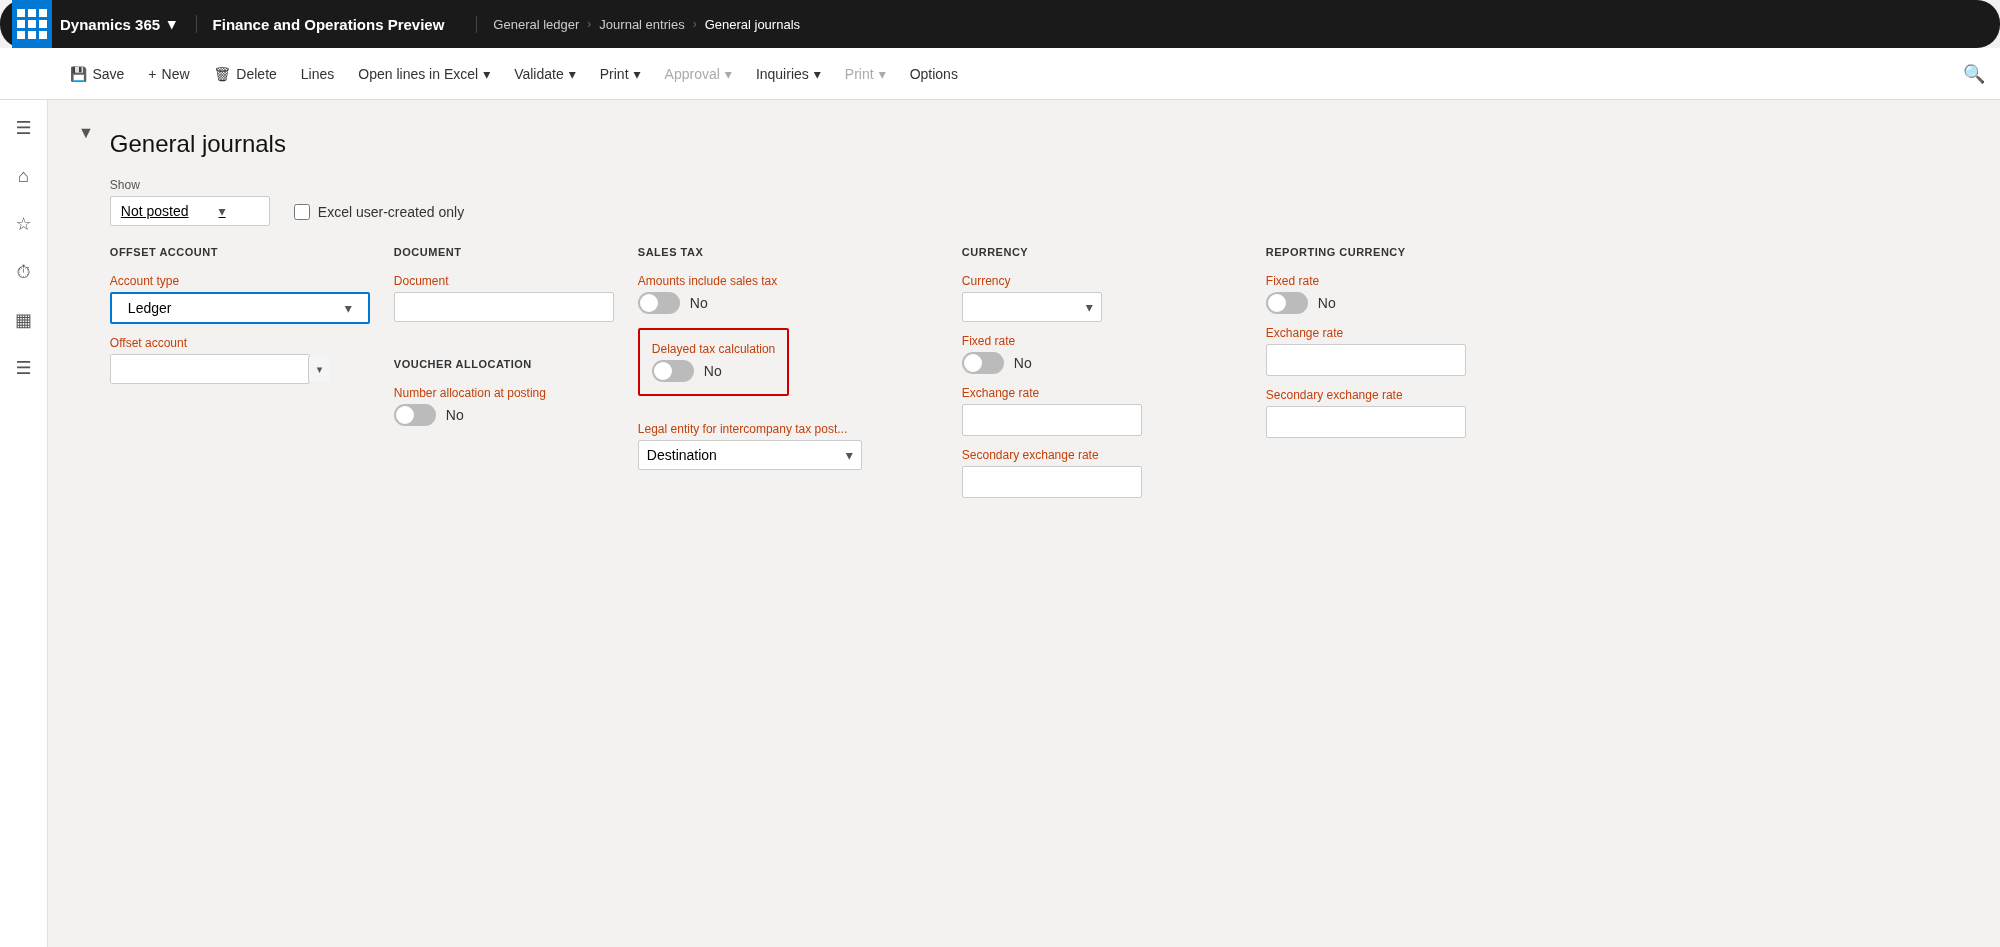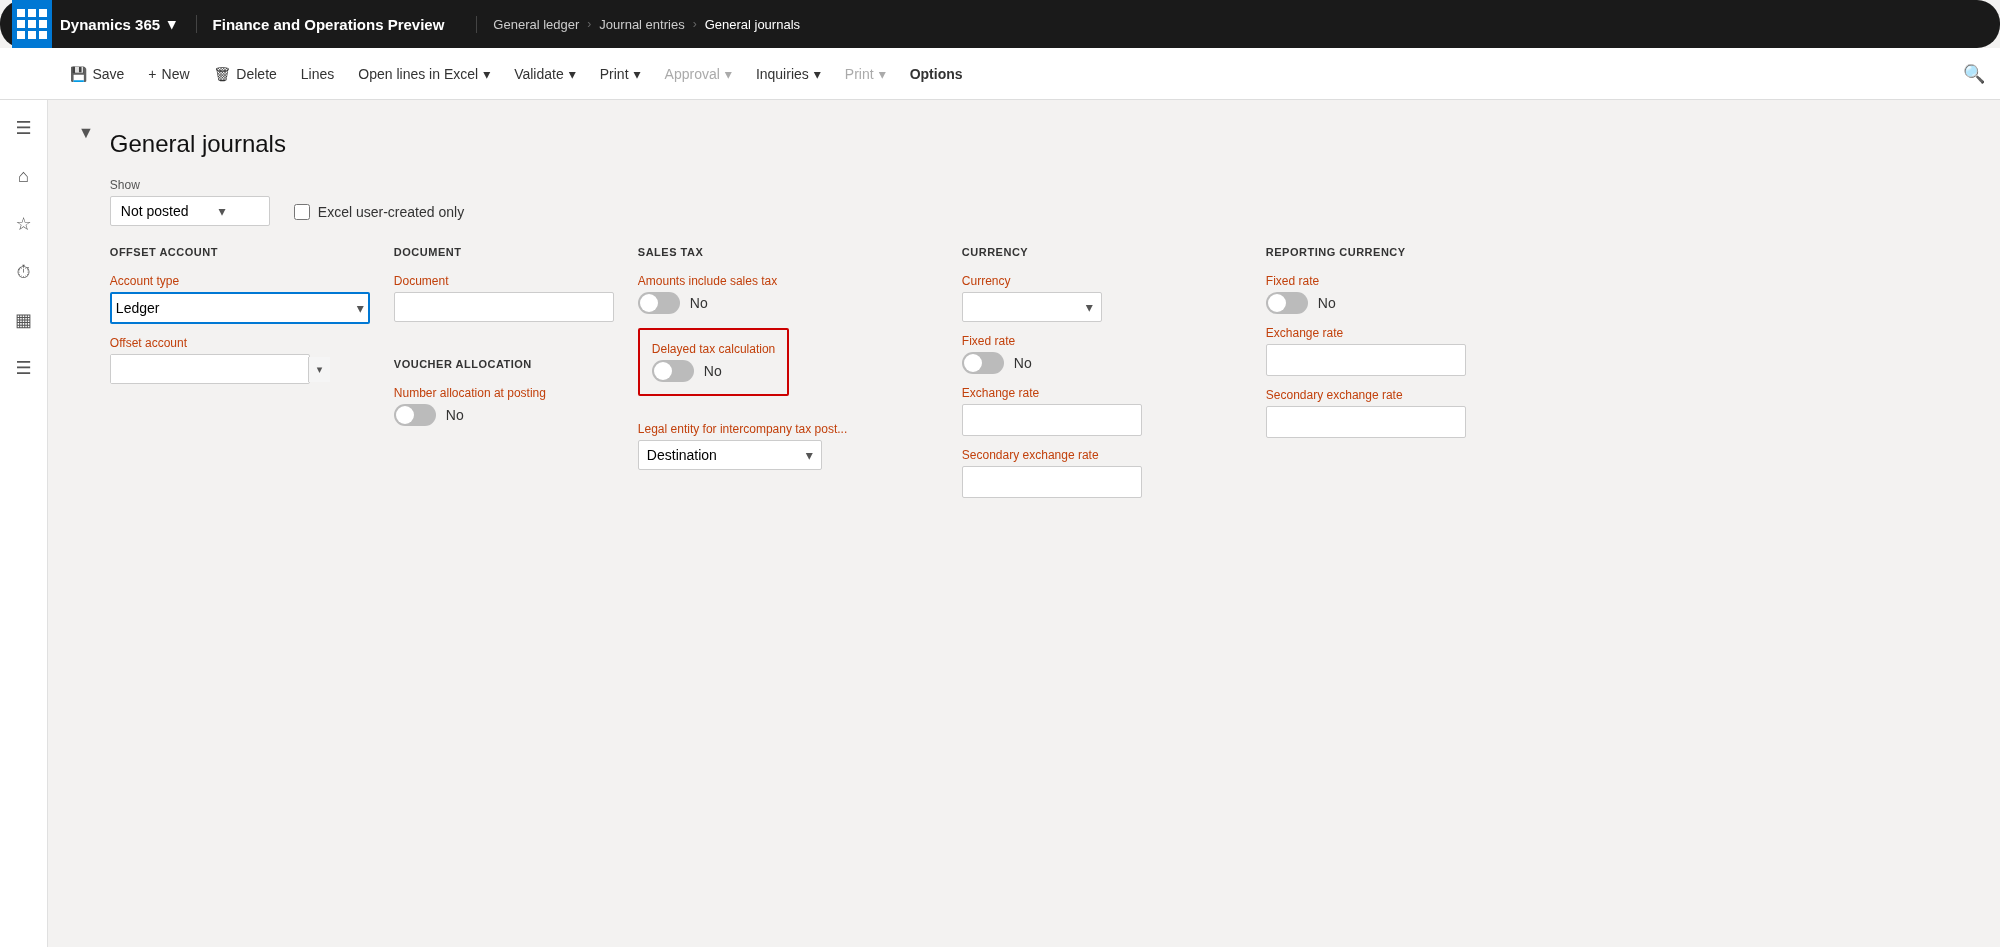--- a/index.html
+++ b/index.html
@@ -82,21 +82,21 @@
       padding: 6px 10px;
       border: none;
       background: transparent;
       cursor: pointer;
       font-size: 14px;
       color: #333;
       border-radius: 2px;
       white-space: nowrap;
     }
     .toolbar-btn .icon { font-size: 14px; }
-    .toolbar-btn-bold { font-weight: 700; }
+    .toolbar-btn-bold { font-weight: 400; }
     .toolbar-search {
       margin-left: auto;
       background: none;
       border: none;
       font-size: 18px;
       cursor: pointer;
       color: #333;
       padding: 6px;
     }
 
@@ -163,20 +163,21 @@
       display: flex;
       align-items: center;
       border: 1px solid #ccc;
       background: #fff;
       padding: 6px 10px;
       min-width: 160px;
       cursor: pointer;
       font-size: 14px;
       gap: 30px;
       border-radius: 2px;
+      text-decoration: underline;
     }
     .show-dropdown .caret { color: #555; }
     .checkbox-row {
       display: flex;
       align-items: center;
       gap: 8px;
       font-size: 14px;
       color: #333;
       margin-top: 20px;
     }
@@ -224,21 +225,21 @@
       margin-top: 12px;
     }
     .field-label:first-of-type { margin-top: 0; }
 
     
     .field-dropdown {
       display: flex;
       align-items: center;
       border: 2px solid #0078d4;
       background: #fff;
-      padding: 6px 4px;
+      padding: 6px 16px;
       width: 100%;
       font-size: 14px;
       cursor: pointer;
       gap: 8px;
       border-radius: 2px;
     }
     .field-dropdown .caret { margin-left: auto; color: #555; }
 
     .field-dropdown-gray {
       display: flex;
@@ -512,21 +513,21 @@
                 <div class="toggle">
                   <div class="toggle-track off">
                     <div class="toggle-thumb"></div>
                   </div>
                 </div>
                 <span class="toggle-label">No</span>
               </div>
             </div>
 
             <div class="field-label">Legal entity for intercompany tax post...</div>
-            <div class="field-dropdown-gray" style="width:184px;">
+            <div class="field-dropdown-gray" style="width:224px;">
               <span>Destination</span>
               <span class="caret">▾</span>
             </div>
           </div>
 
           <div class="col-section">
             <div class="section-header">CURRENCY</div>
 
             <div class="field-label">Currency</div>
             <div class="field-dropdown-gray" style="width:140px;">

